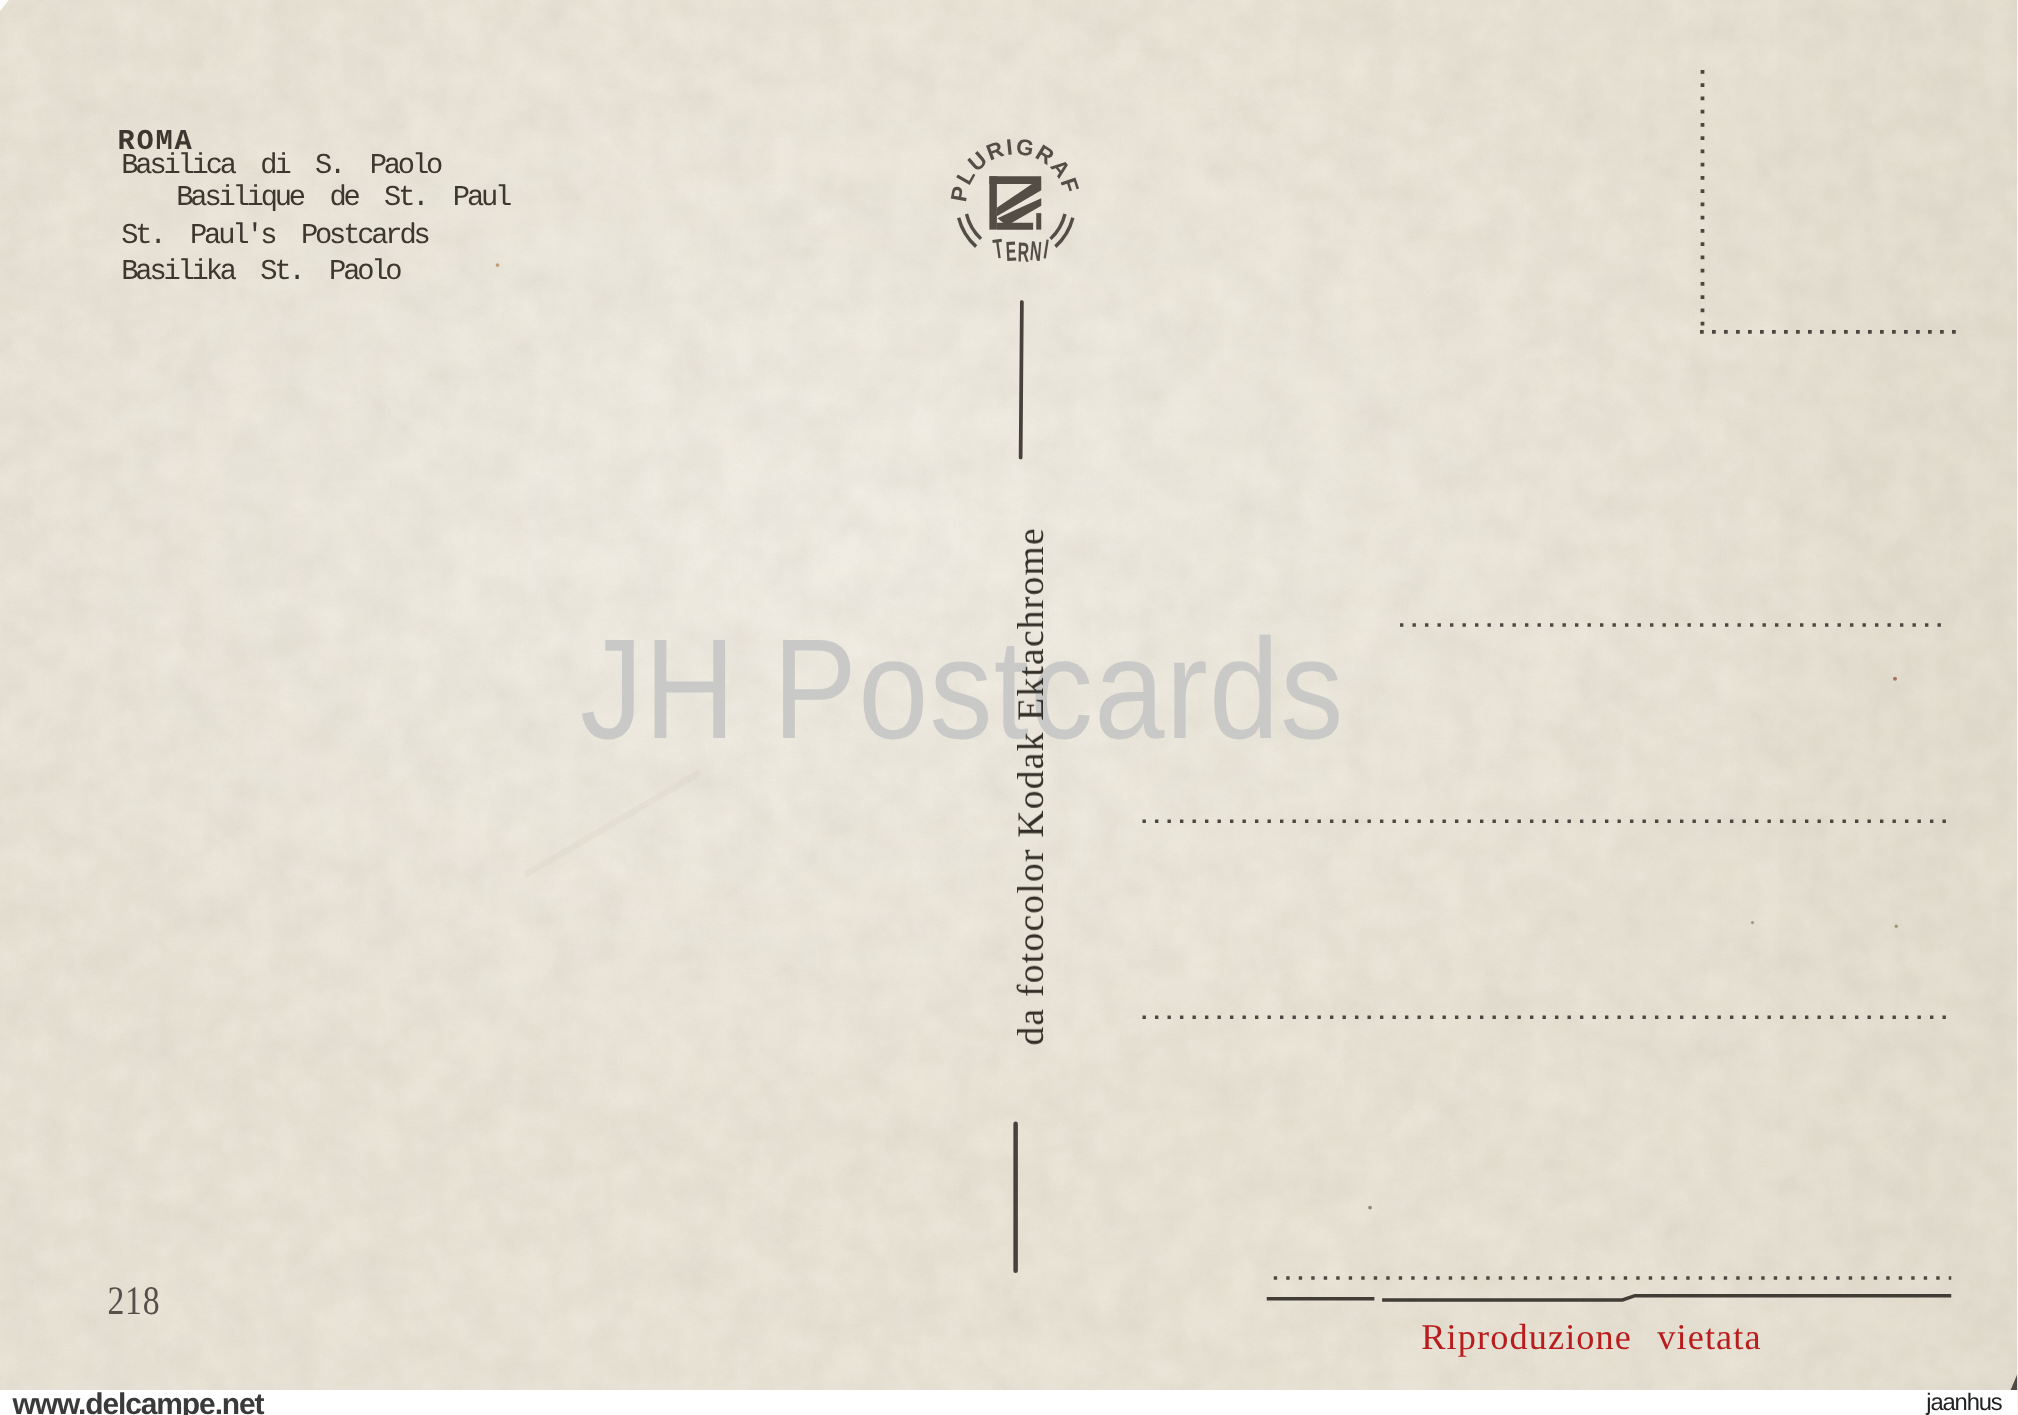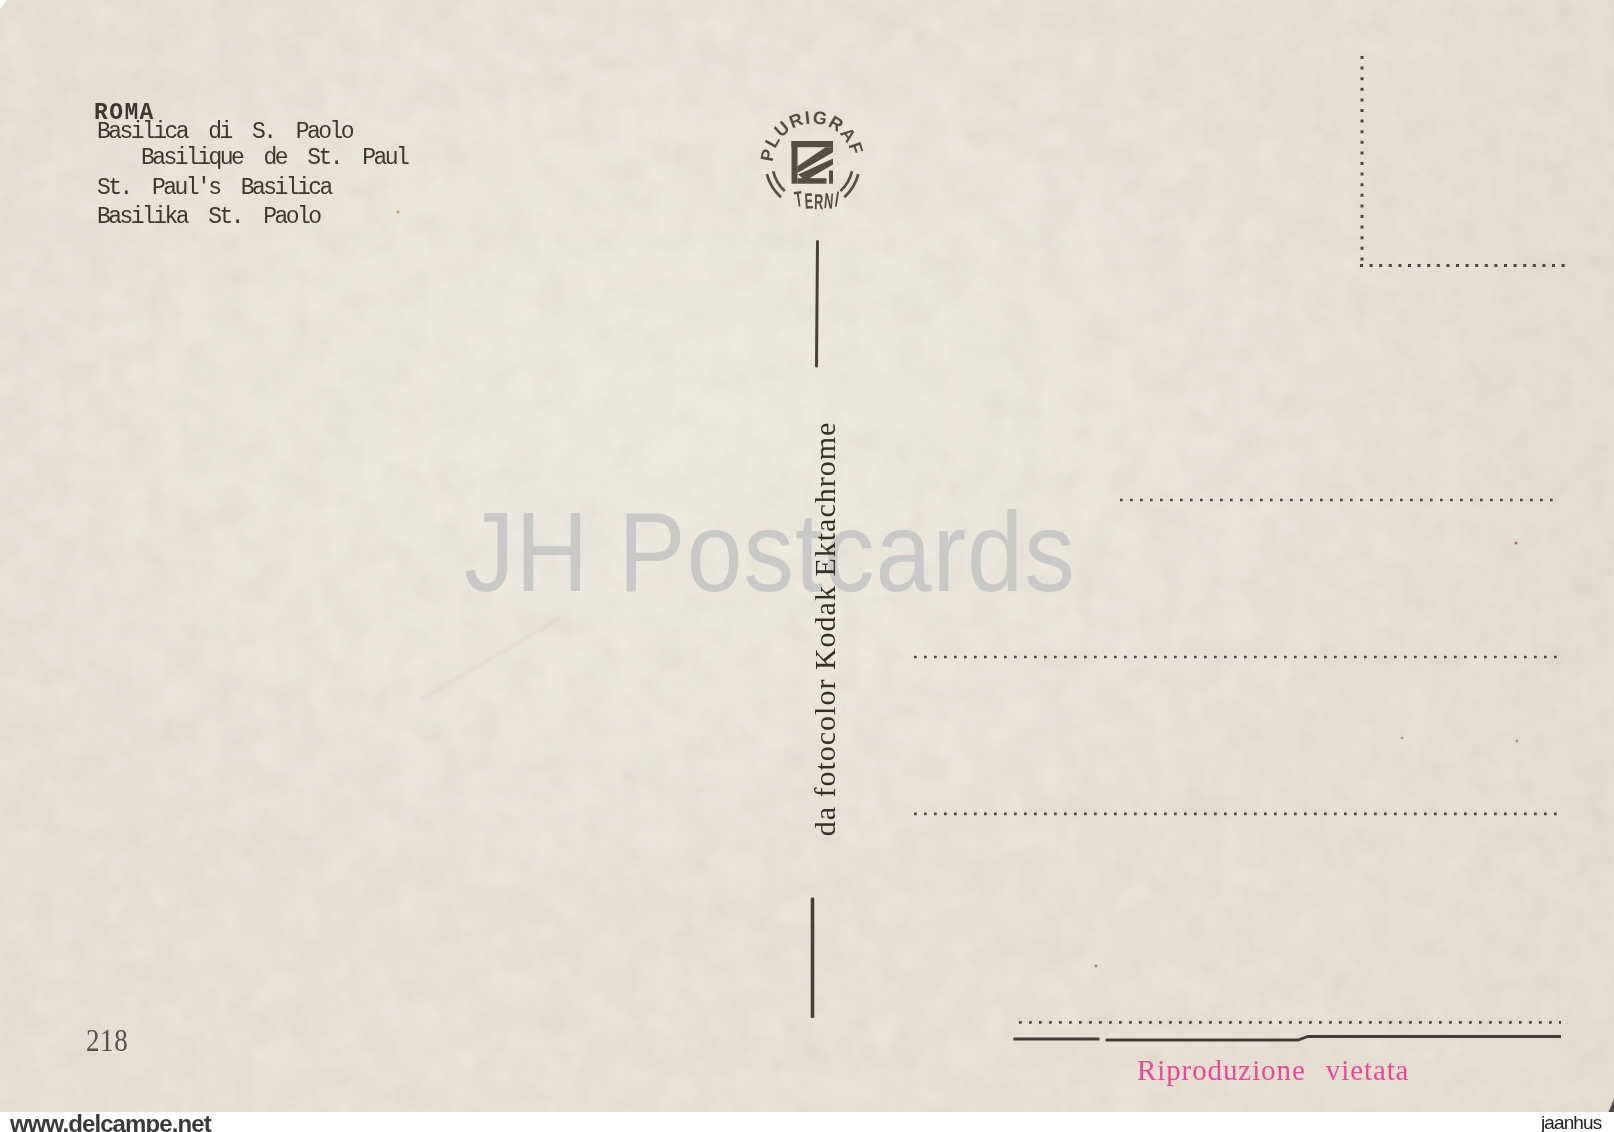--- a/index.html
+++ b/index.html
@@ -33,21 +33,21 @@
   <rect x="0" y="0" width="1614" height="1132" filter="url(#blotch)" opacity="0.17"></rect>
   <rect x="0" y="0" width="1614" height="1132" filter="url(#lightspots)" opacity="0.15"></rect>
   <rect x="0" y="0" width="1614" height="1132" filter="url(#grain)" opacity="0.075"></rect>
 </svg>
 
 <div class="abs stamp" style="left:97px;top:84px;font-family:'Liberation Mono',monospace;
      font-size:23px;color:#3d382f;letter-spacing:-2.55px;word-spacing:10px;white-space:pre;">
 <div class="abs" style="left:-3px;top:16px;letter-spacing:1.4px;font-weight:bold;">ROMA</div>
 <div class="abs" style="left:0;top:34.5px;">Basilica di S. Paolo</div>
 <div class="abs" style="left:0;top:61px;margin-left:44px;">Basilique de St. Paul</div>
-<div class="abs" style="left:0;top:90.5px;">St. Paul's Basilica</div>
+<div class="abs" style="left:0;top:90.5px;">St. Paul's Postcards</div>
 <div class="abs" style="left:0;top:120px;">Basilika St. Paolo</div>
 </div>
 
 <div class="abs" style="left:464px;top:495px;font-size:114px;line-height:114px;color:#c9c9c7;letter-spacing:1.1px;transform:scaleX(0.885);transform-origin:left center;">JH Postcards</div>
 
 <div class="abs stamp" style="left:613px;top:614px;width:420px;height:30px;
      transform:rotate(-90deg);transform-origin:center;
      font-family:'Liberation Serif',serif;font-size:30px;color:#332f28;letter-spacing:1.0px;
      text-align:center;">da fotocolor Kodak Ektachrome</div>
 
@@ -119,19 +119,19 @@
 
   <polygon points="0,0 7,0 0,9" fill="#fbfbf9"></polygon>
 
   <polygon points="1614,1099 1608.5,1112 1614,1112" fill="#504b42"></polygon>
 </svg>
 
 <div class="abs stamp" style="left:86px;top:1022px;font-family:'Liberation Serif',serif;
      font-size:27px;color:#55504a;letter-spacing:0.6px;transform:scaleY(1.2);transform-origin:top;">218</div>
 
 <div class="abs stamp" style="left:1137px;top:1054px;font-family:'Liberation Serif',serif;
-     font-size:29px;color:#ec4899;letter-spacing:0.9px;word-spacing:12px;">Riproduzione vietata</div>
+     font-size:29px;color:#b91c1c;letter-spacing:0.9px;word-spacing:12px;">Riproduzione vietata</div>
 
 <div class="abs" style="left:0;top:1111.8px;width:1614px;height:21px;background:#ffffff;"></div>
 
 <div class="abs" style="left:10px;top:1110px;font-size:24px;color:#3a3a3a;letter-spacing:-0.9px;transform:scaleX(1.0001);font-weight:bold;">www.delcampe.net</div>
 
 <div class="abs" style="left:1541px;top:1112px;font-size:19px;color:#222;letter-spacing:-0.9px;transform:scaleX(1.0001);">jaanhus</div>
 
 </body></html>

